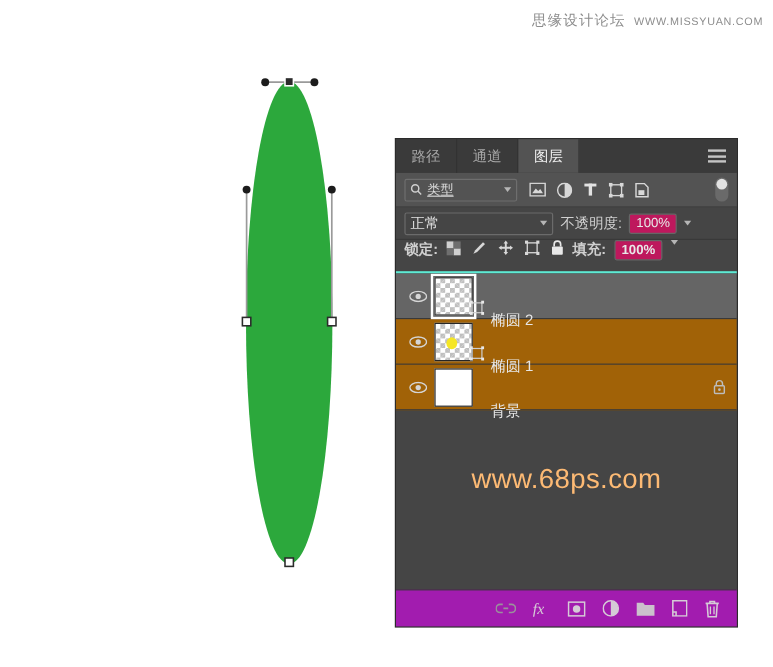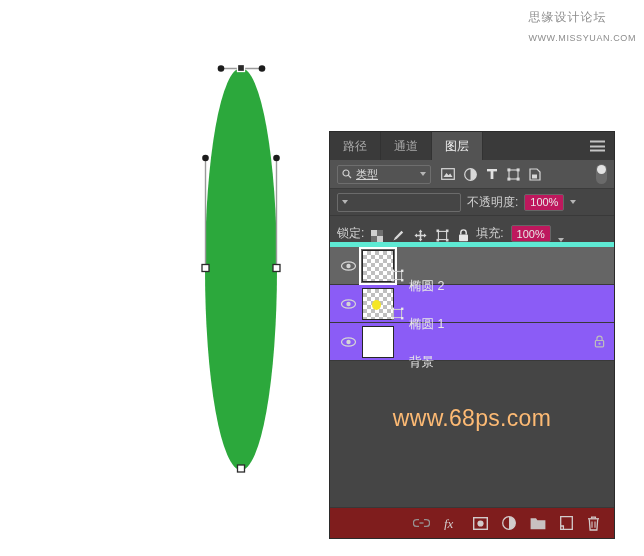--- a/index.html
+++ b/index.html
@@ -18,21 +18,20 @@
   
   #top-watermark {
     position: absolute;
     top: 9px;
     right: 8px;
     display: flex;
     align-items: baseline;
     gap: 7px;
     color: #8d8d8d;
     user-select: none;
-    flex-direction: column;
   }
   #top-watermark .cn {
     font-size: 12px;
     letter-spacing: 1px;
   }
   #top-watermark .en {
     font-size: 9px;
     letter-spacing: 0.6px;
   }
 
@@ -59,21 +58,21 @@
     left: 0; top: 0;
     width: 330px;
     height: 556px;
     pointer-events: none;
   }
 
   
   #layers-panel {
     position: absolute;
     left: 330px;
-    top: 132px;
+    top: 116px;
     width: 284px;
     height: 406px;
     background: #434343;
     color: #d2d2d2;
     font-size: 12px;
     display: flex;
     flex-direction: column;
     box-shadow: 0 0 0 1px #2b2b2b;
   }
 
@@ -202,41 +201,42 @@
     align-items: center;
     justify-content: center;
     box-sizing: border-box;
   }
 
   
   #lock-row {
     height: 26px;
     background: #454545;
     display: flex;
-    align-items: flex-end;
+    align-items: flex-start;
     padding: 0 7px;
     gap: 7px;
-    border-bottom: 5px solid #5eead4;
-    flex: none;
+    border-bottom: 2px solid #5eead4;
+    flex: none;
+    font-weight: bold;
   }
   .lock-icons { display: flex; align-items: center; gap: 9px; }
   .lock-icons svg { display: block; }
 
   
   #layer-list {
     flex: 1;
     background: #454545;
     overflow: hidden;
   }
   .layer-row {
     height: 38px;
     display: flex;
     align-items: center;
     border-bottom: 1px solid #393939;
-    background: #8b5cf6;
+    background: #a16207;
     padding-left: 4px;
     box-sizing: border-box;
   }
   .layer-row.selected { background: #656565; }
   .eye-cell {
     width: 28px;
     display: flex;
     align-items: center;
     justify-content: center;
     flex: none;
@@ -310,21 +310,21 @@
     color: #fdba74;
     font-size: 23px;
     letter-spacing: 0.3px;
     margin-top: 44px;
     user-select: none;
   }
 
   
   #panel-bottombar {
     height: 30px;
-    background: #7f1d1d;
+    background: #a21caf;
     border-top: 1px solid #383838;
     display: flex;
     align-items: center;
     justify-content: flex-end;
     gap: 14px;
     padding-right: 14px;
     flex: none;
   }
   #panel-bottombar svg { display: block; }
   .bb { opacity: 0.92; }
@@ -413,20 +413,21 @@
         <path d="M1 1 H8 L11 4 V12 H1 Z" fill="none" stroke="#d8d8d8" stroke-width="1.2"></path>
         <rect x="3" y="6.5" width="5" height="4" fill="#d8d8d8"></rect>
       </svg>
     </div>
 
     <div id="filter-toggle"></div>
   </div>
 
   <div id="blend-row">
     <div id="blend-select">
+      <span class="lbl">正常</span>
       <span class="chev"></span>
     </div>
     <span class="field-label">不透明度:</span>
     <div class="num-field">
       <span>100%</span>
     </div>
     <span class="chev"></span>
   </div>
 
   <div id="lock-row">

